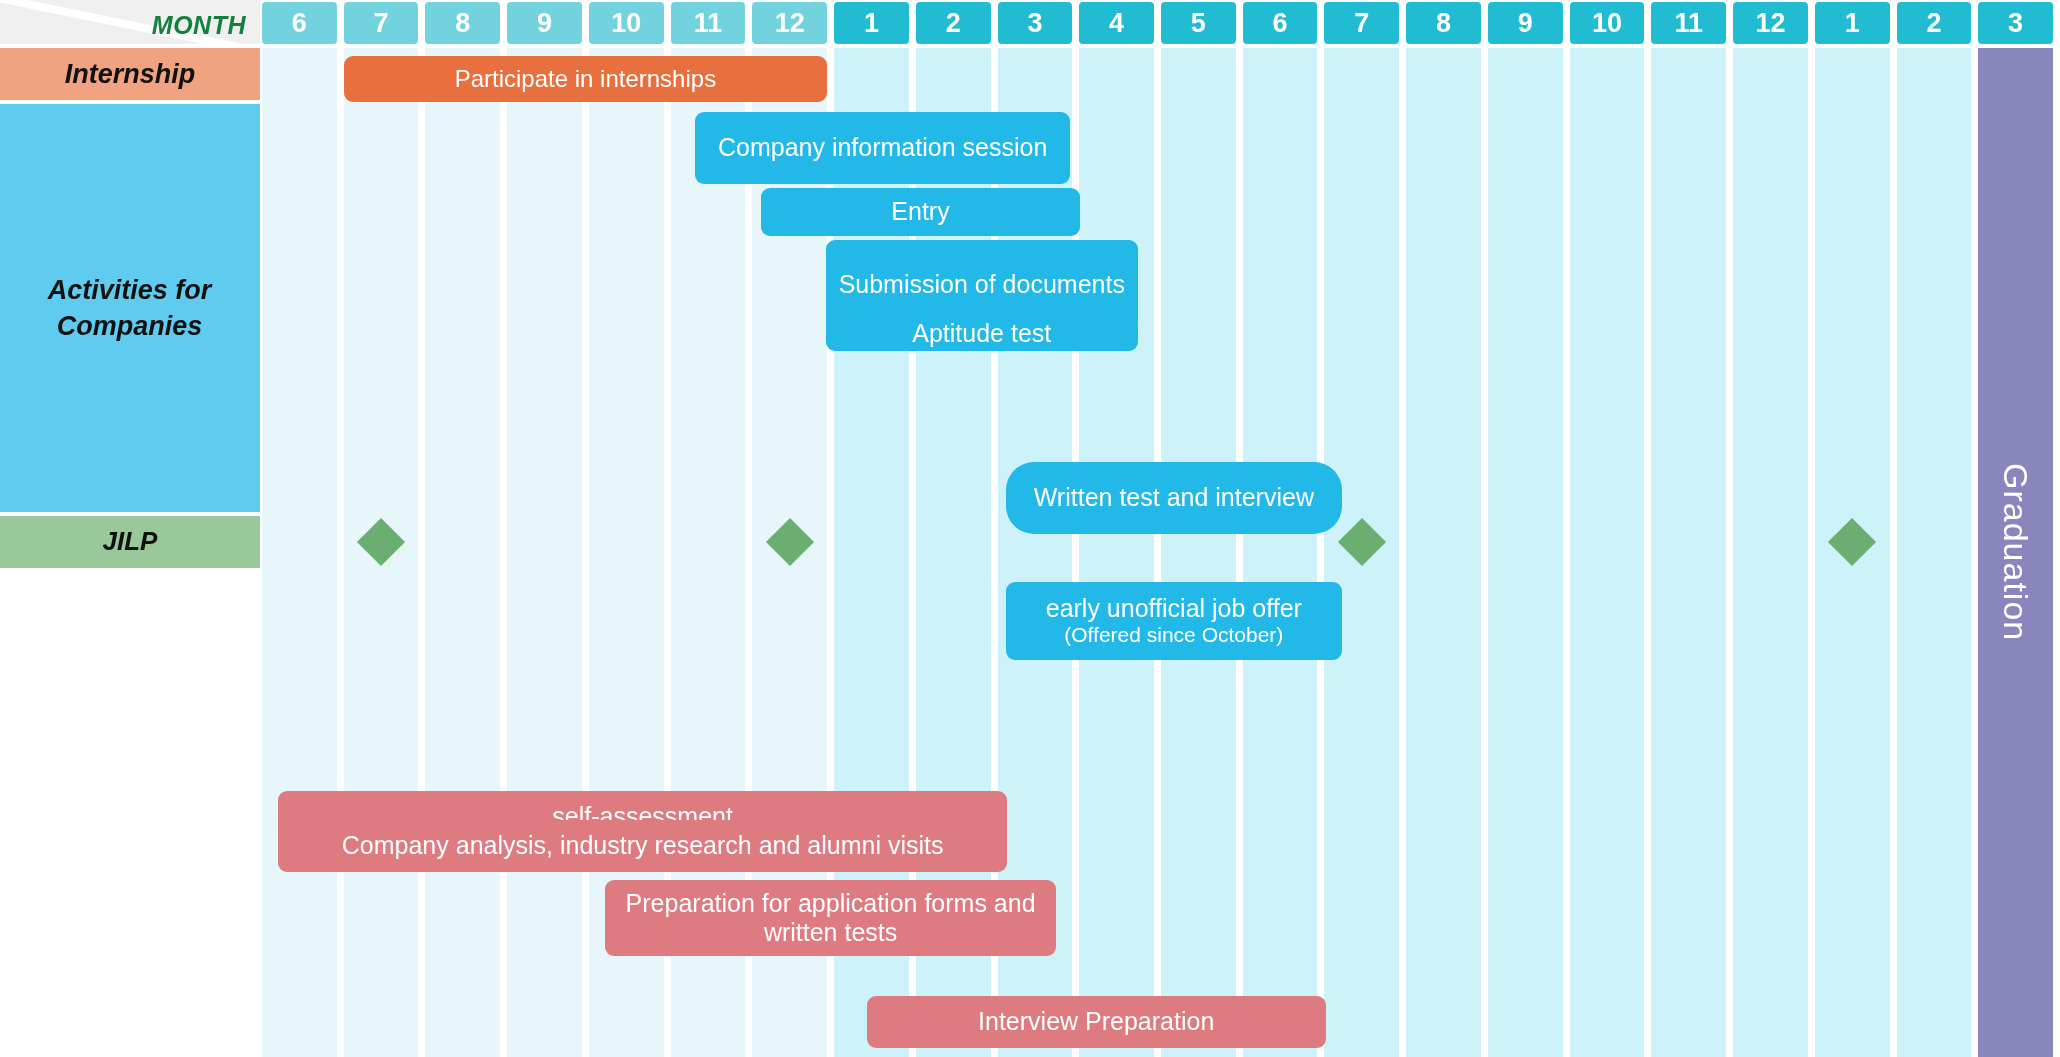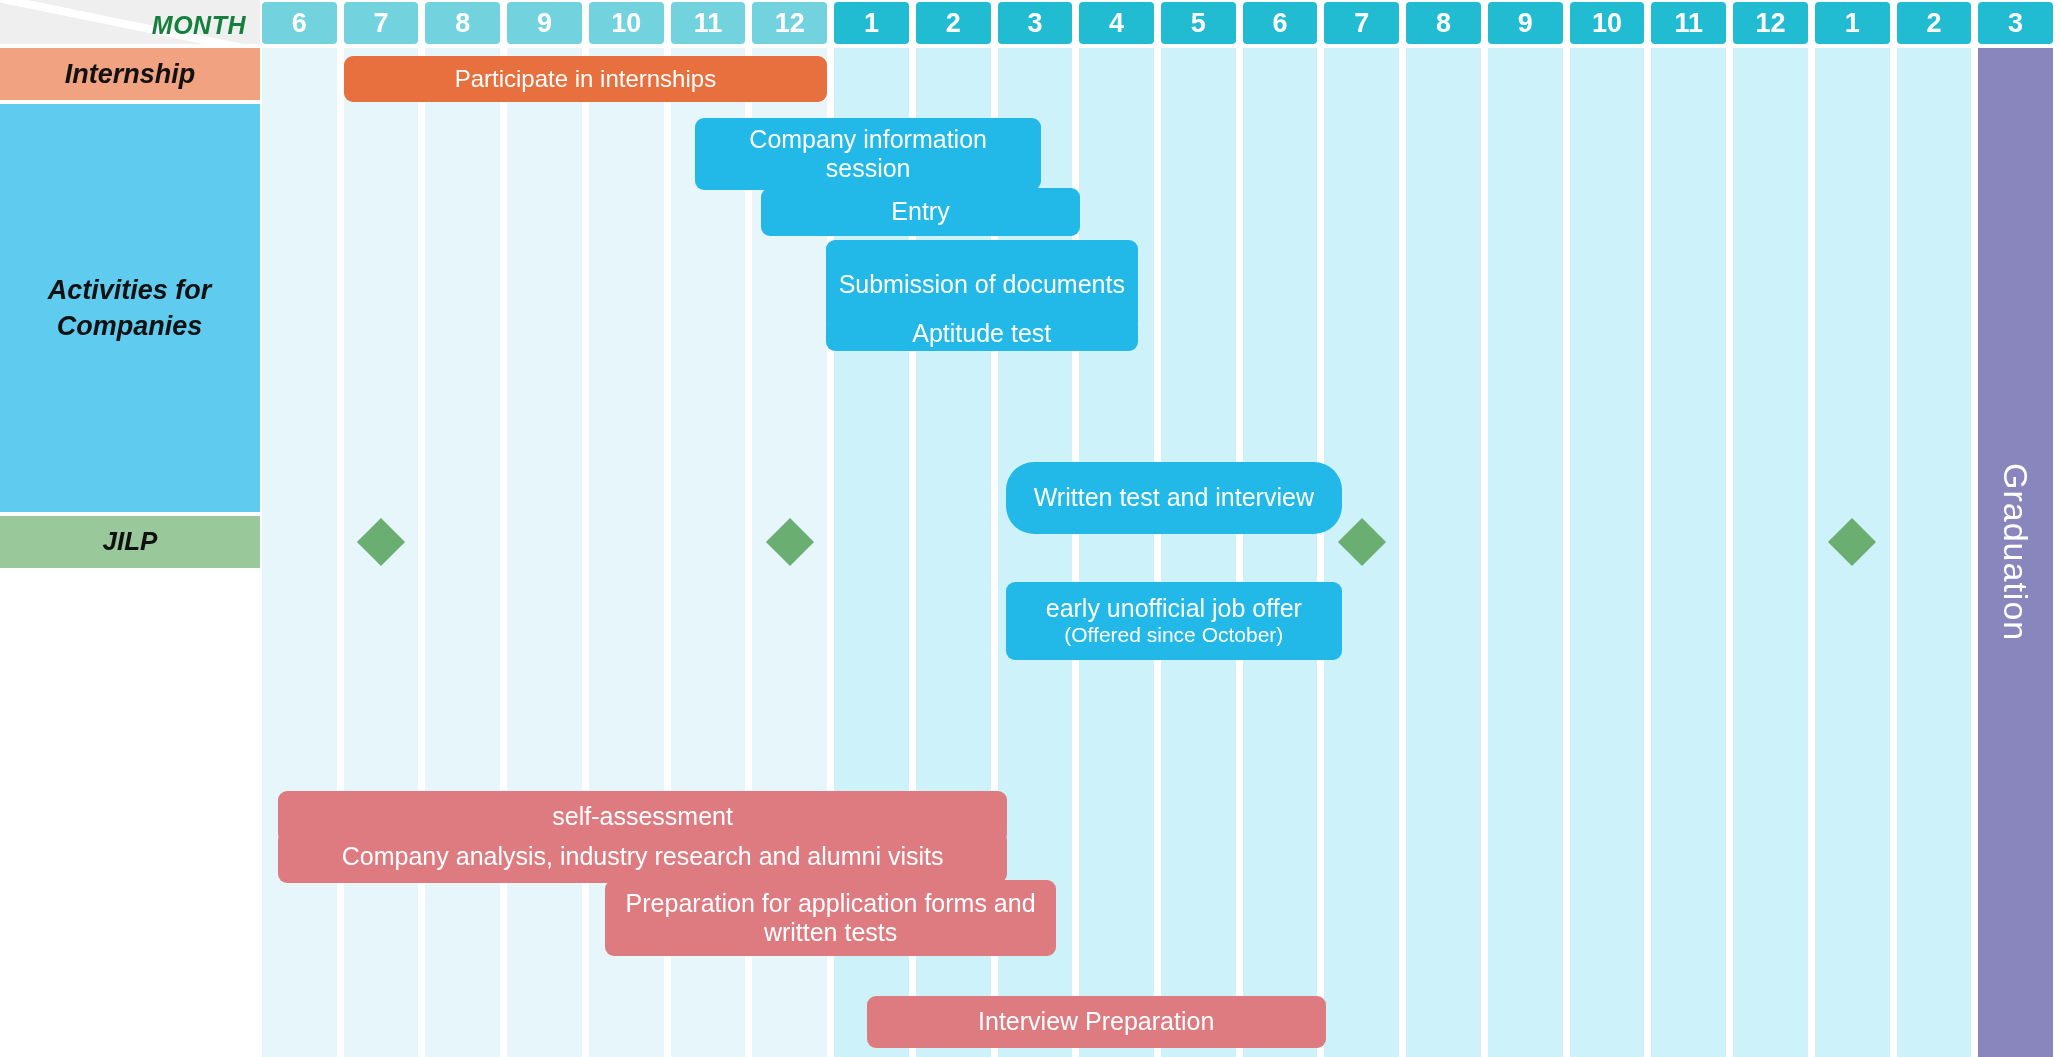--- a/index.html
+++ b/index.html
@@ -214,21 +214,21 @@
       <div class="col-stripe y2" style="left: 1471.09px; width: 74.7273px;"></div>
       <div class="month-head y2" style="left: 1552.82px; width: 74.7273px;">1</div>
       <div class="col-stripe y2" style="left: 1552.82px; width: 74.7273px;"></div>
       <div class="month-head y2" style="left: 1634.55px; width: 74.7273px;">2</div>
       <div class="col-stripe y2" style="left: 1634.55px; width: 74.7273px;"></div>
       <div class="month-head y2" style="left: 1716.27px; width: 74.7273px;">3</div>
       <div class="col-stripe y2" style="left: 1716.27px; width: 74.7273px;"></div>
       <div class="bar bar-orange" style="left: 81.7273px; width: 483.364px; top: 56px; height: 46px; background: rgb(232, 112, 63);">
         <span>Participate in  internships</span>
       </div>
-      <div class="bar bar-blue" style="left: 433.155px; width: 346px; top: 118px; height: 72px; background: rgb(34, 185, 232);">
+      <div class="bar bar-blue" style="left: 433.155px; width: 375px; top: 112px; height: 72px; background: rgb(34, 185, 232);">
         <span>Company information session</span>
       </div>
       <div class="bar bar-blue" style="left: 498.536px; width: 319.909px; top: 188px; height: 48px; background: rgb(34, 185, 232);">
         <span>Entry</span>
       </div>
       <div class="bar bar-blue" style="left: 563.918px; width: 311.736px; top: 240px; height: 90px; background: rgb(34, 185, 232);">
         <span>Submission of documents</span>
       </div>
       <div class="bar bar-blue" style="left: 563.918px; width: 311.736px; top: 316px; height: 35px; background: rgb(34, 185, 232);">
         <span>Aptitude test</span>
@@ -236,21 +236,21 @@
       <div class="bar bar-blue" style="left: 743.718px; width: 336.255px; top: 462px; height: 72px; background: rgb(34, 185, 232); border-radius: 28px;">
         <span>Written test and interview</span>
       </div>
       <div class="bar bar-blue" style="left: 743.718px; width: 336.255px; top: 582px; height: 78px; background: rgb(34, 185, 232);">
         <span>early unofficial job offer</span>
         <span class="bar-sub">(Offered since October)</span>
       </div>
       <div class="bar bar-pink" style="left: 16.3455px; width: 728.545px; top: 764px; height: 52px; background: rgb(221, 123, 129); margin-top: 27px;">
         <span>self-assessment</span>
       </div>
-      <div class="bar bar-pink" style="left: 16.3455px; width: 728.545px; top: 820px; height: 52px; background: rgb(221, 123, 129); margin-top: 11px;">
+      <div class="bar bar-pink" style="left: 16.3455px; width: 728.545px; top: 820px; height: 52px; background: rgb(221, 123, 129);">
         <span>Company analysis, industry research and alumni visits</span>
       </div>
       <div class="bar bar-pink" style="left: 343.255px; width: 450.673px; top: 880px; height: 76px; background: rgb(221, 123, 129);">
         <span>Preparation for application forms and written tests</span>
       </div>
       <div class="bar bar-pink" style="left: 604.782px; width: 458.845px; top: 996px; height: 52px; background: rgb(221, 123, 129);">
         <span>Interview Preparation</span>
       </div>
       <div class="diamond" style="left: 102.091px; top: 525px; background: rgb(106, 174, 114);"></div>
       <div class="diamond" style="left: 510.727px; top: 525px; background: rgb(106, 174, 114);"></div>

